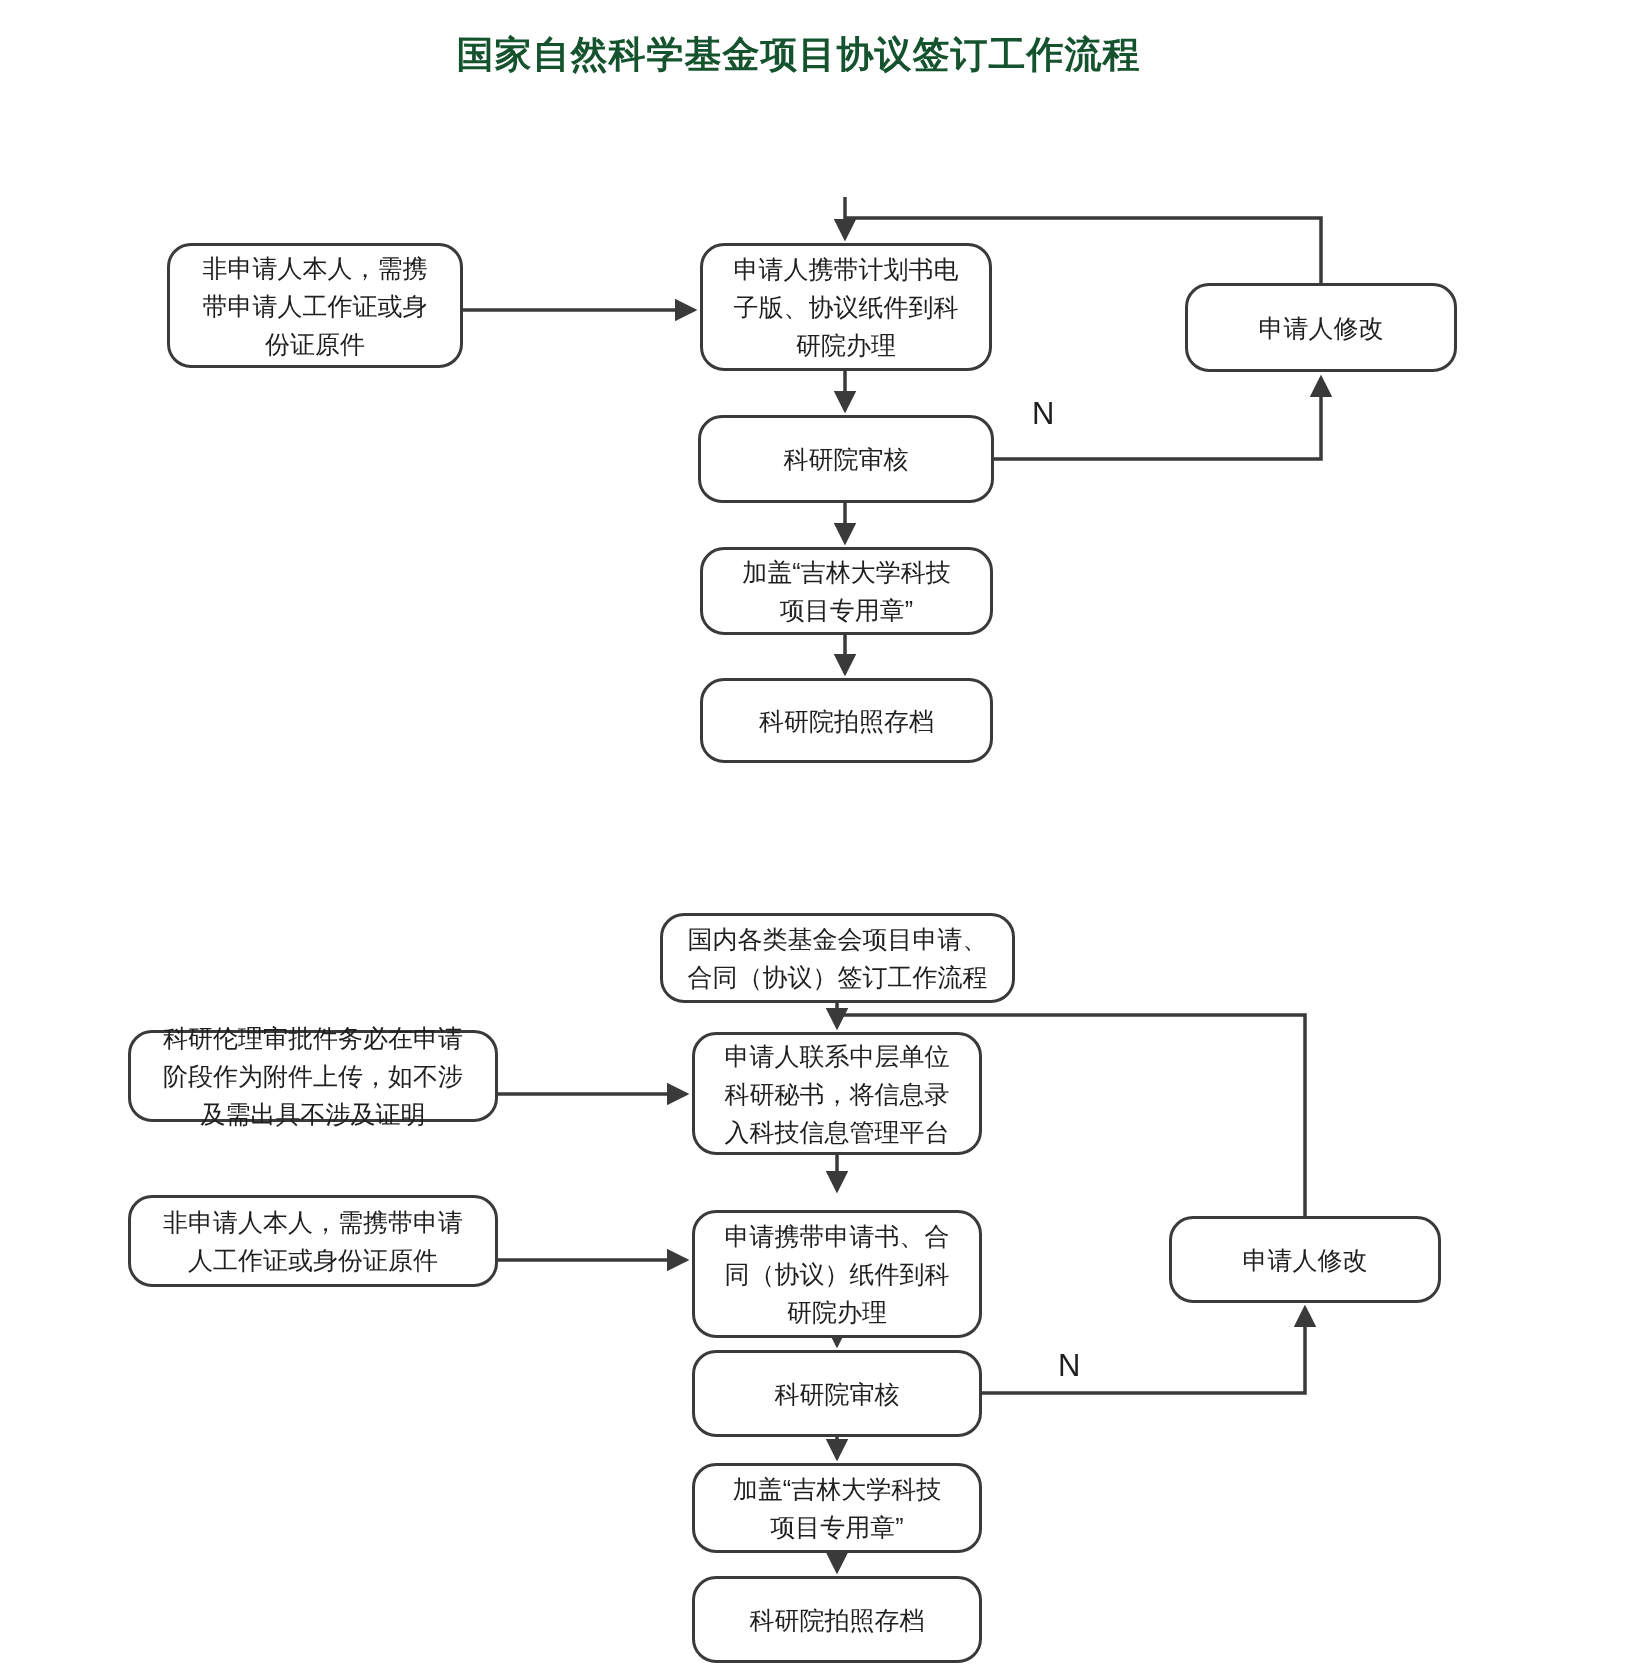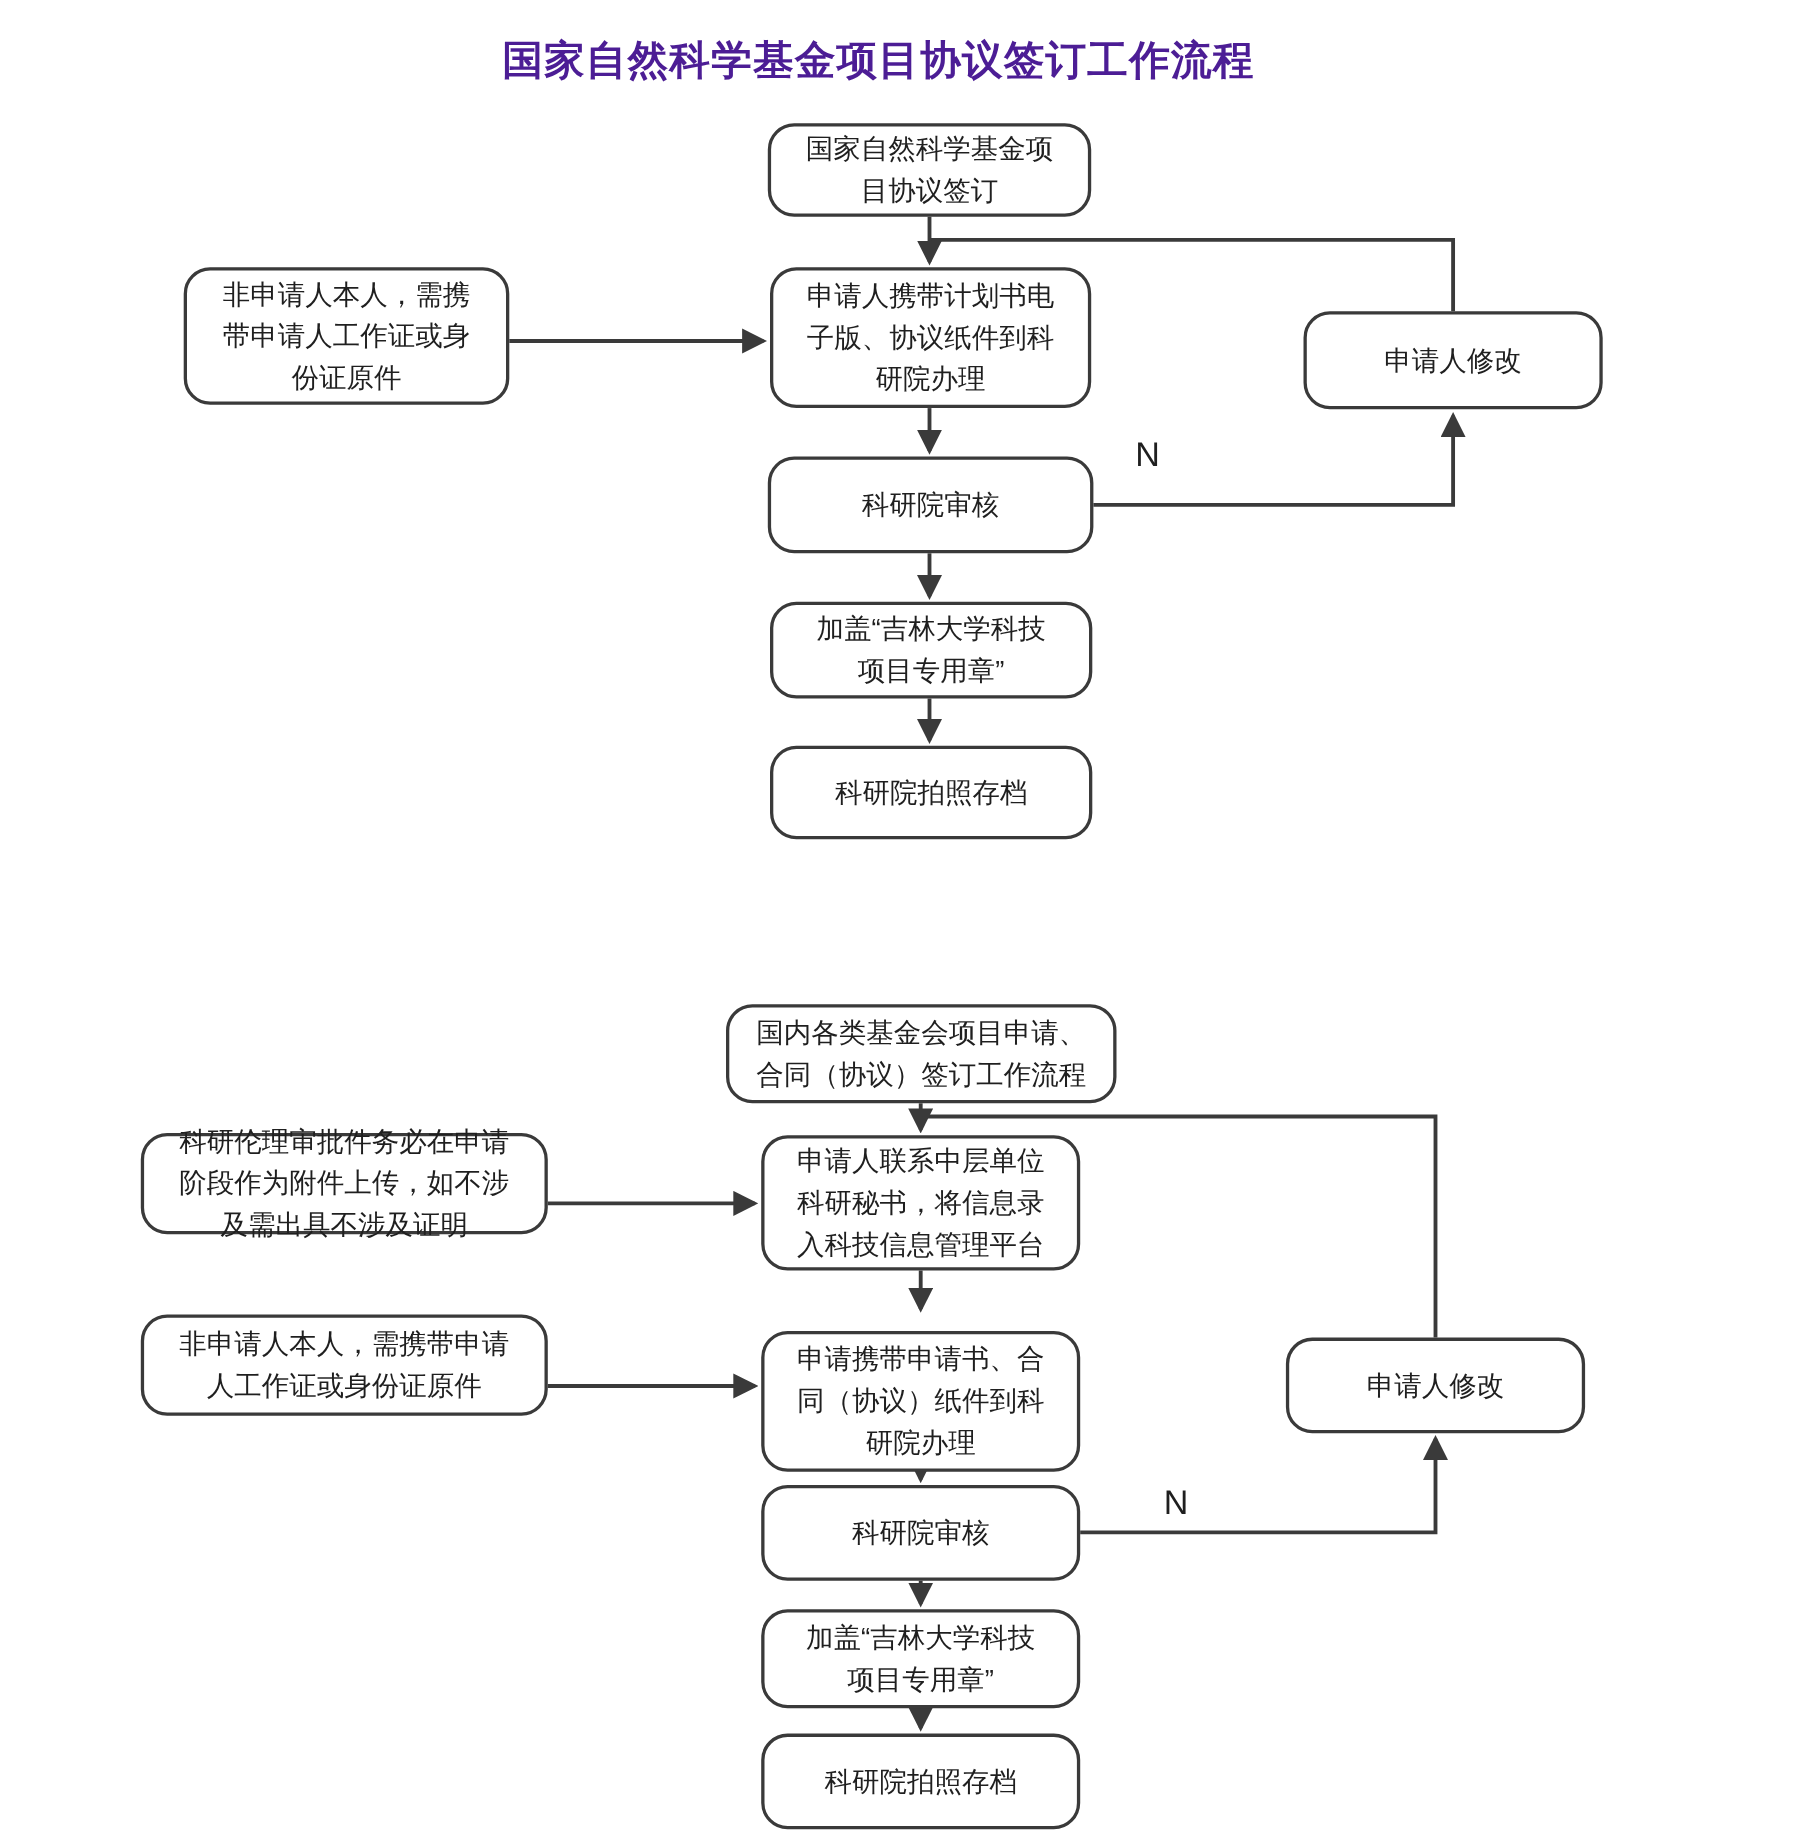--- a/index.html
+++ b/index.html
@@ -28,21 +28,21 @@
   }
   .title {
     position: absolute;
     left: 0;
     right: 40px;
     text-align: center;
     font-size: 37px;
     font-weight: bold;
     margin: 0;
     letter-spacing: 1px;
-    color: #4c1d95;
+    color: #14532d;
   }
   .t1 { top: 30px; }
   .t2 { top: 836px; }
   .node {
     position: absolute;
     box-sizing: border-box;
     border: 3px solid #3a3a3a;
     border-radius: 24px;
     background: #ffffff;
     display: flex;
@@ -107,22 +107,20 @@
       <polyline points="837,1155 837,1190" marker-end="url(#arrow)"></polyline>
       <polyline points="498,1260 686,1260" marker-end="url(#arrow)"></polyline>
       <polyline points="837,1323 837,1345" marker-end="url(#arrow)"></polyline>
       <polyline points="982,1393 1305,1393 1305,1308" marker-end="url(#arrow)"></polyline>
       <polyline points="837,1437 837,1458" marker-end="url(#arrow)"></polyline>
       <polyline points="837,1553 837,1571" marker-end="url(#arrow)"></polyline>
     </g>
   </svg>
 
   <h1 class="title t1">国家自然科学基金项目协议签订工作流程</h1>
-  <div class="node a1">国家自然科学基金项
-目协议签订</div>
   <div class="node a2">非申请人本人，需携
 带申请人工作证或身
 份证原件</div>
   <div class="node a3">申请人携带计划书电
 子版、协议纸件到科
 研院办理</div>
   <div class="node a4">申请人修改</div>
   <div class="node a5">科研院审核</div>
   <div class="node a6">加盖“吉林大学科技
 项目专用章”</div>

